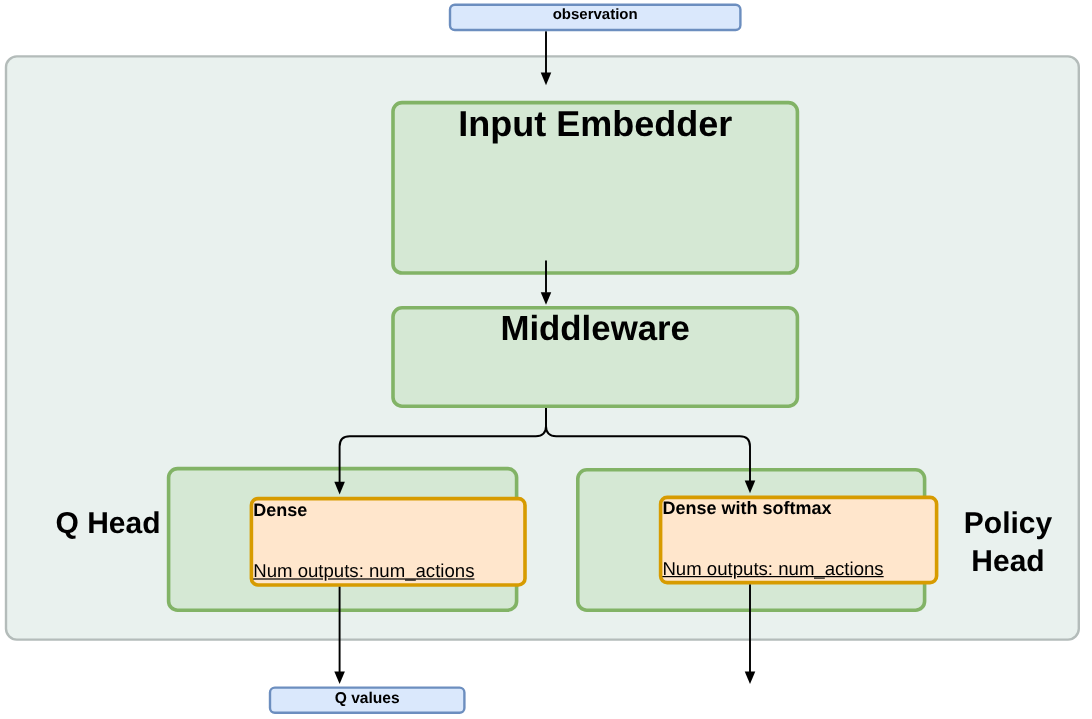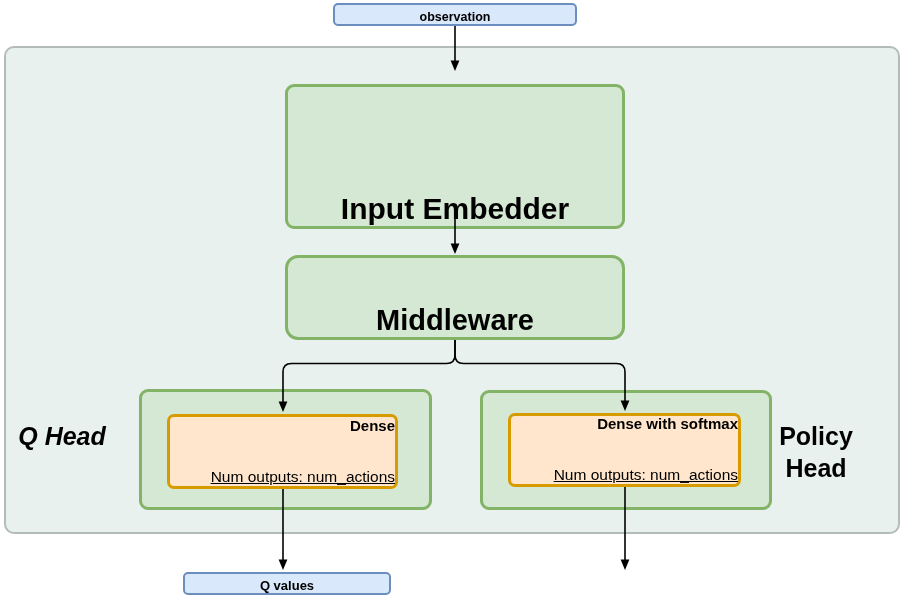--- a/index.html
+++ b/index.html
@@ -23,24 +23,25 @@
     width: 896px; height: 488px;
     background: var(--container-fill, #e9f1ee);
     border: 2px solid var(--container-border, #b4bcba);
     border-radius: 10px;
     z-index: 1;
   }
 
   
   .node {
     display: flex;
-    align-items: flex-end;
+    align-items: flex-start;
     justify-content: center;
     text-align: center;
     z-index: 2;
+    margin-left: 41px;
   }
 
   .blue-node {
     background: var(--blue-fill, #dae8fc);
     border: 2.5px solid var(--blue-border, #6c8ebf);
     border-radius: 5px;
     font-weight: bold;
     font-size: 12.5px;
     z-index: 6;
   }
@@ -74,32 +75,32 @@
   .head-label {
     font-weight: bold;
     font-size: 25px;
     line-height: 1.27;
     text-align: center;
     z-index: 2;
   }
 
   #obs-node       { left: 333px; top: 3px;   width: 244px; height: 23px; }
   #input-embedder { left: 285px; top: 84px;  width: 340px; height: 145px; font-size: 30px; }
-  #middleware     { left: 285px; top: 255px; width: 340px; height: 85px;  font-size: 29px; border-radius: 13px; }
+  #middleware     { left: 285px; top: 255px; width: 340px; height: 85px;  font-size: 29px; }
 
   #q-head-container      { left: 139px; top: 389px; width: 293px; height: 121px; }
   #policy-head-container { left: 480px; top: 390px; width: 292px; height: 120px; }
 
   #q-dense      { left: 167px; top: 414px; width: 231px; height: 75px; }
   #policy-dense { left: 508px; top: 413px; width: 233px; height: 74px; }
 
-  #q-head-label      { left: 16px;  top: 421px; width: 92px; font-style: italic; }
-  #policy-head-label { left: 770px; top: 421px; width: 92px; }
+  #q-head-label      { left: 44px;  top: 421px; width: 92px; }
+  #policy-head-label { left: 794px; top: 421px; width: 92px; }
 
-  #q-values-node     { left: 183px; top: 572px; width: 208px; height: 23px; font-size: 13px; }
+  #q-values-node     { left: 183px; top: 572px; width: 164px; height: 23px; font-size: 13px; }
   #action-probs-node { left: 525px; top: 572px; width: 198px; height: 23px; font-size: 13px; }
 
   #connector-layer {
     left: 0; top: 0;
     width: 910px; height: 599px;
     z-index: 5;
     pointer-events: none;
   }
   #connector-layer path.edge {
     fill: none;

